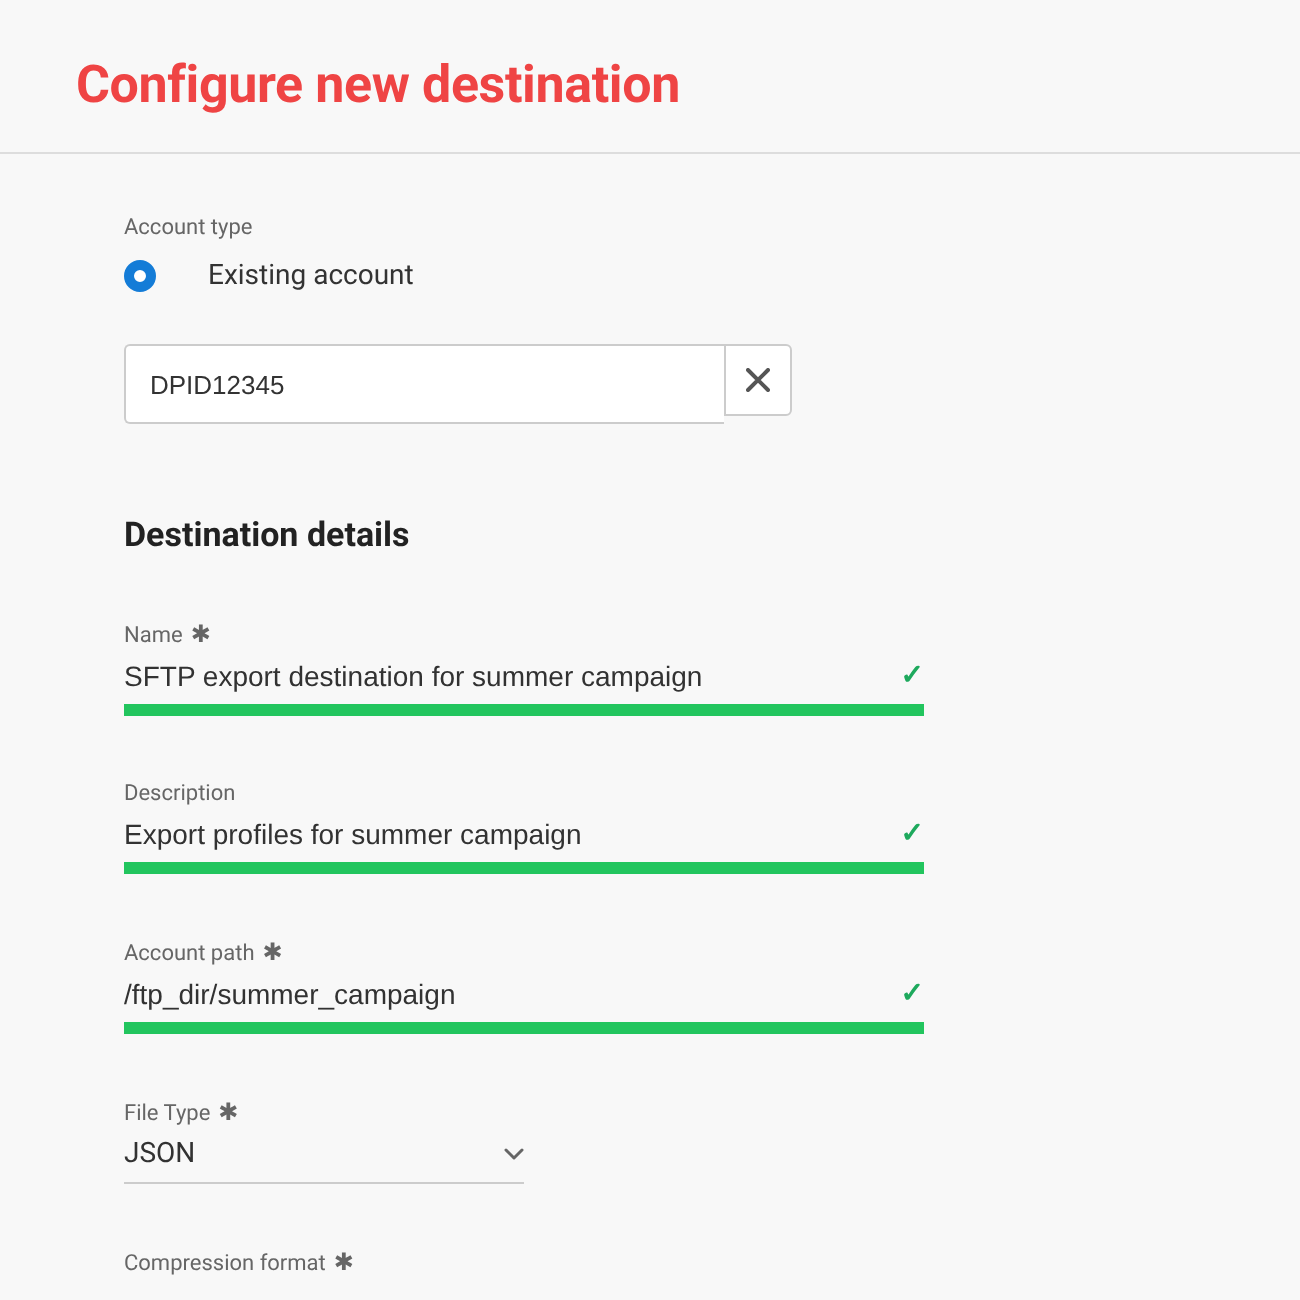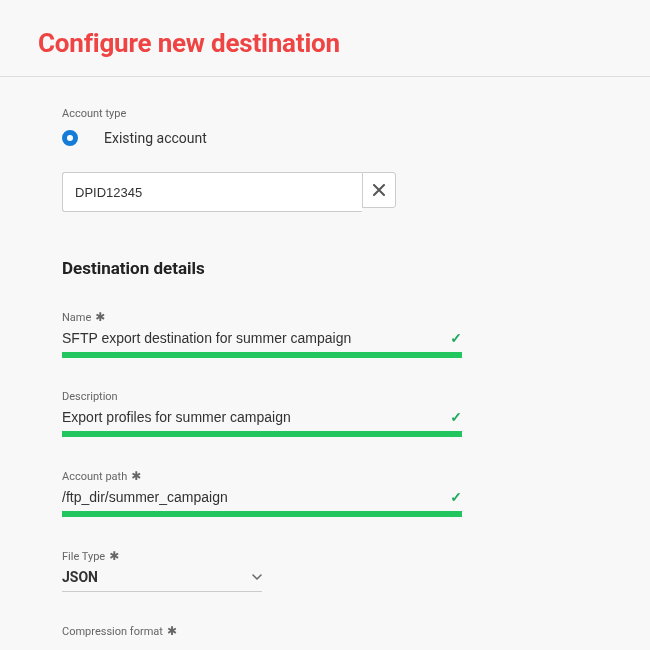--- a/index.html
+++ b/index.html
@@ -153,21 +153,20 @@
       border-bottom: 1px solid #ccc;
       padding-bottom: 6px;
       display: flex;
       align-items: center;
       justify-content: space-between;
       cursor: pointer;
     }
     .select-value {
       font-size: 14px;
       color: #323232;
-      font-weight: bold;
     }
     .chevron-down {
       width: 10px;
       height: 10px;
       display: inline-flex;
       align-items: center;
       justify-content: center;
       color: #666;
     }
   </style>

